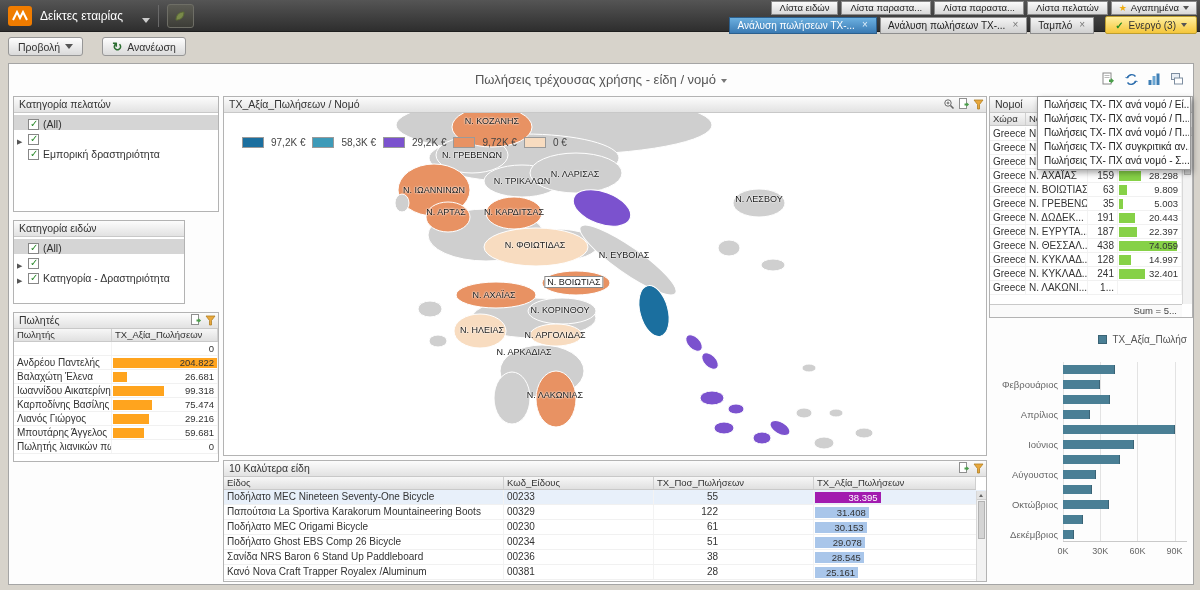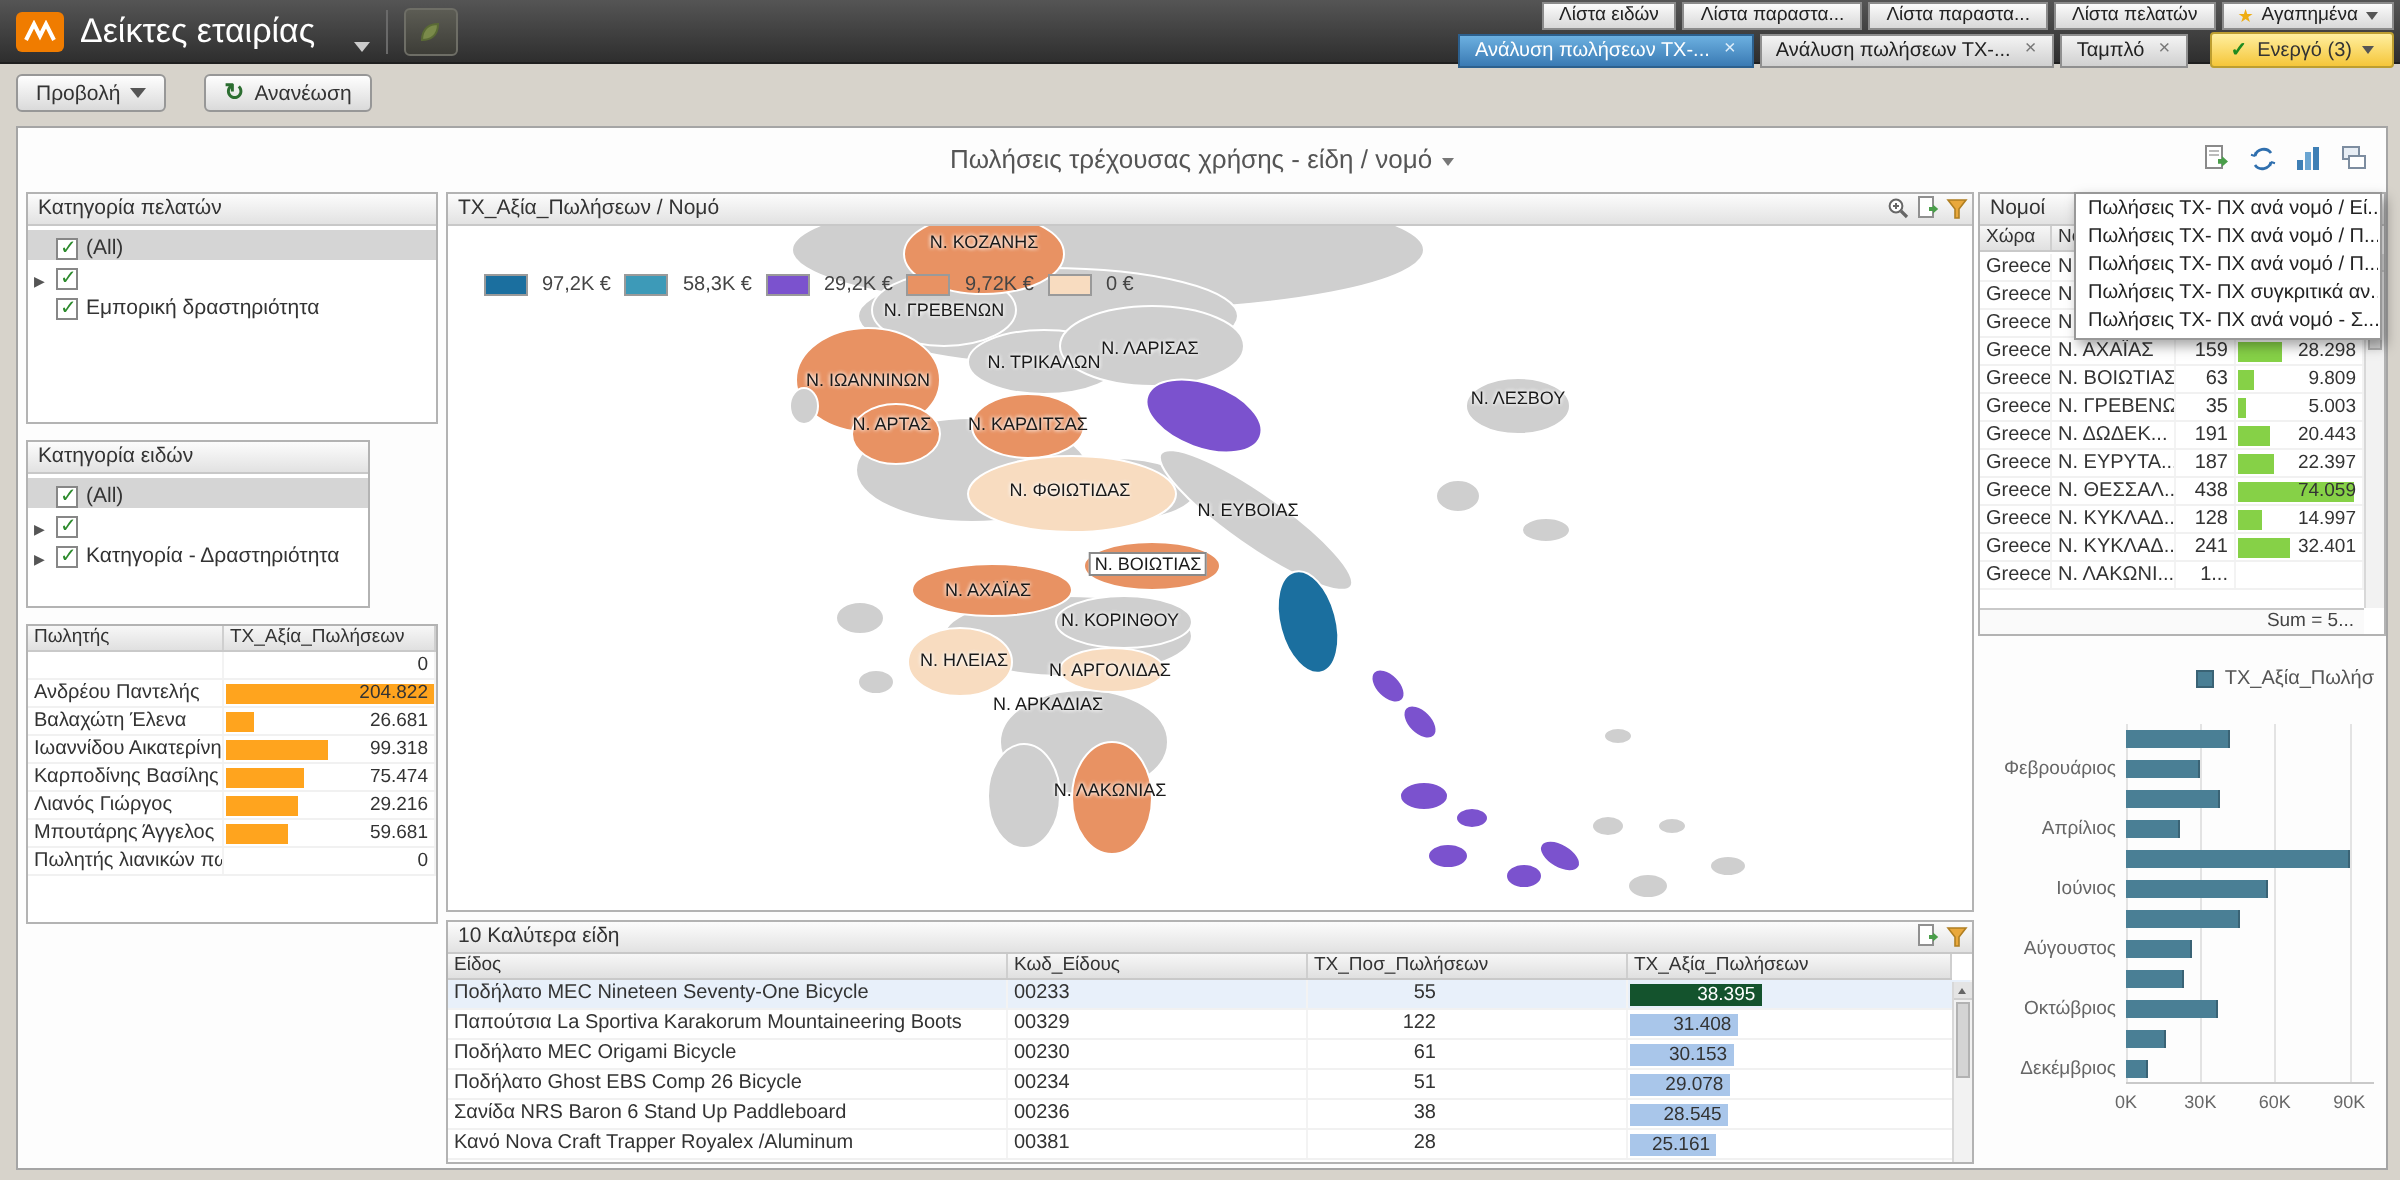--- a/index.html
+++ b/index.html
@@ -3,21 +3,21 @@
 <meta charset="utf-8">
 <style>
   *{box-sizing:border-box;margin:0;padding:0}
   html,body{width:1200px;height:590px;overflow:hidden}
   body{font-family:"Liberation Sans",sans-serif;background:#d7d3cb;position:relative;font-size:11px}
 
   
   .topbar{position:absolute;left:0;top:0;width:1200px;height:32px;background:linear-gradient(#555,#2e2e2e);border-bottom:1px solid #1f1f1f;display:flex;justify-content:space-between}
   .tb-left{display:flex;align-items:center;gap:8px;padding-left:8px}
   .logo{width:24px;height:20px;background:#f07c00;border-radius:3px;display:flex;align-items:center;justify-content:center;flex:none}
-  .app-title{display:flex;align-items:flex-end;gap:19px;color:#fff;font-size:17px;cursor:default}
+  .app-title{display:flex;align-items:flex-end;gap:19px;color:#fff;font-size:12px;cursor:default}
   .caret{width:0;height:0;border-left:4px solid transparent;border-right:4px solid transparent;border-top:5px solid #555;display:inline-block}
   .caret.light{border-top-color:#ccc}
   .caret.tiny{border-left-width:3px;border-right-width:3px;border-top-width:4px}
   .tb-sep{width:1px;height:22px;background:#6a6a6a}
   .tb-tool{width:27px;height:24px;background:linear-gradient(#5c5c54,#3d3d37);border:1px solid #6e6e66;border-radius:3px;display:flex;align-items:center;justify-content:center}
   .tb-right{display:flex;flex-direction:column;align-items:flex-end;gap:1px;padding:1px 3px 0 0}
   .doc-row,.sheet-row{display:flex;gap:3px;align-items:center}
   .repeat-flex{display:flex;gap:3px}
   .doc-tab{height:14px;line-height:12px;padding:0 8px;font-size:9.5px;color:#222;background:linear-gradient(#fbfbfb,#d8d8d8);border:1px solid #8b8b8b;white-space:nowrap}
   .fav-tab{height:14px;line-height:12px;padding:0 7px;font-size:9.5px;color:#222;background:linear-gradient(#fbfbfb,#d8d8d8);border:1px solid #8b8b8b;display:flex;align-items:center;gap:4px;white-space:nowrap}
@@ -81,21 +81,21 @@
 
   .s-name{width:98px;flex:none}
   .s-val{flex:1}
 
   .ti-item{width:280px;flex:none}
   .ti-code{width:150px;flex:none}
   .ti-qty{width:160px;flex:none;text-align:right;padding-right:95px !important}
   .ti-val{flex:1}
   .ti-row{height:15px}
   .ti-row.highlight{background:#e8f0fa}
-  .ti-row.highlight .hbar.blue{background:#14532d}
+  .ti-row.highlight .hbar.blue{background:#a21caf}
   .ti-row.highlight .barnum{color:#fff}
 
   .no-country{width:36px;flex:none}
   .no-nomos{width:62px;flex:none}
   .no-qty{width:30px;flex:none;text-align:right}
   .no-val{flex:1}
   .no-head{margin-right:10px}
   .no-body{position:absolute;left:0;right:10px;top:30px;bottom:13px;overflow:hidden}
   .no-sum{position:absolute;left:0;right:10px;bottom:0;height:13px;border-top:1px solid #c9c9c9;font-size:9.5px;color:#444;text-align:right;padding-right:5px;line-height:12px;background:#fafafa}
 
@@ -287,20 +287,32 @@
 
           <div class="cat-row expandable">
             <span class="exp"></span>
             <span class="cb"></span>
             <span class="cat-label">Κατηγορία - Δραστηριότητα</span>
           </div>
         </div>
     </div>
 
     <div class="panel p-sellers">
+      <div class="phead">
+        <span>Πωλητές</span>
+        <span class="phead-icons">
+          <span><svg width="12" height="12" viewBox="0 0 12 12">
+                <rect x="1.5" y="0.5" width="7" height="10" fill="#fff" stroke="#909090"></rect>
+                <path d="M6.5 5.5 h2 v-1.3 l2.6 2.3 -2.6 2.3 v-1.3 h-2 z" fill="#4a9e4a"></path>
+              </svg></span>
+          <span><svg width="11" height="11" viewBox="0 0 11 11">
+                <path d="M1 1 h9 L6.5 5.5 V10 H4.5 V5.5 Z" fill="#e9a83c" stroke="#b07f22" stroke-width="0.8"></path>
+              </svg></span>
+        </span>
+      </div>
       <div class="t-colhead">
         <div class="s-name">Πωλητής</div>
         <div class="s-val">ΤΧ_Αξία_Πωλήσεων</div>
       </div>
       <div>
 
           <div class="t-row">
             <div class="s-name"></div>
             <div class="s-val cellbar">
               <div class="hbar orange" style="width: 0%;"></div>

